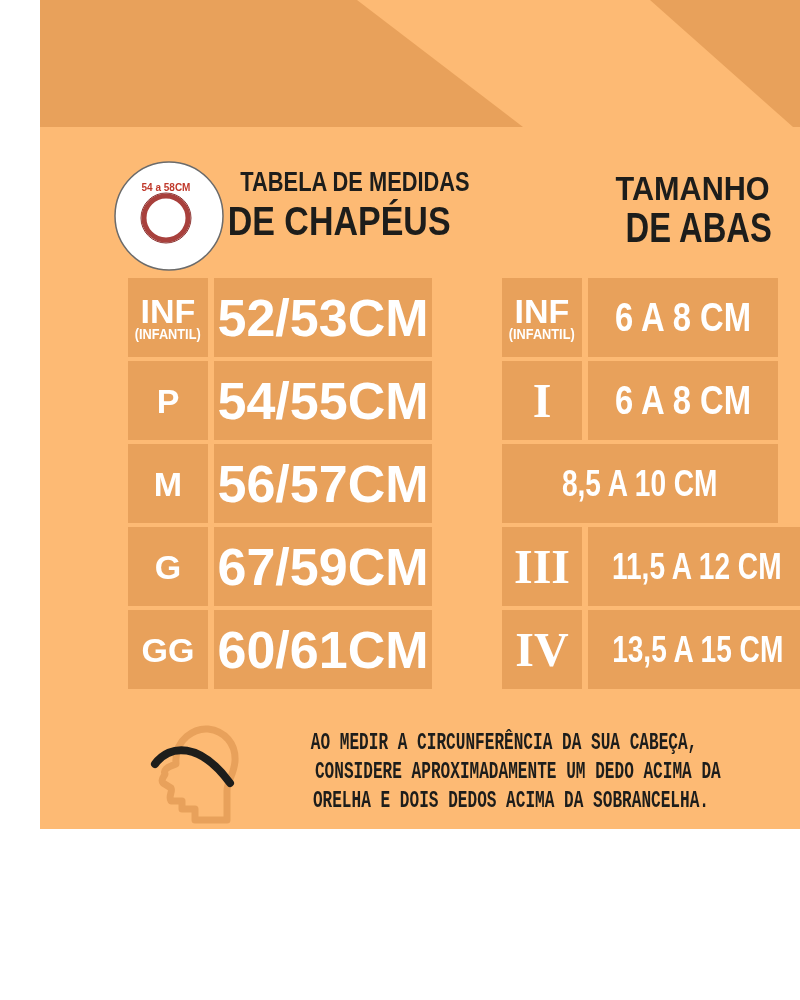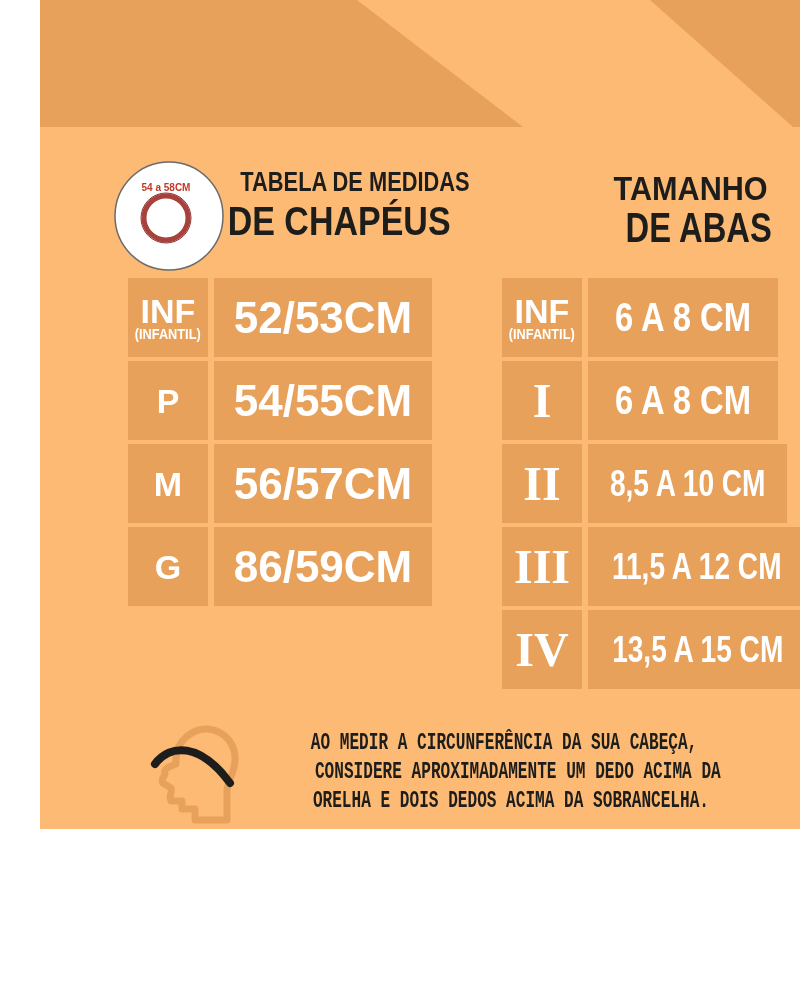--- a/index.html
+++ b/index.html
@@ -17,40 +17,40 @@
   .shape.bl{clip-path:polygon(0 0,295px 0,225px 67px,0 67px);}
   .shape.br{clip-path:polygon(575px 0,800px 0,800px 67px,508px 67px);}
   
   .sx70{display:inline-block;transform:scaleX(.70);white-space:nowrap;}
   .sx78{display:inline-block;transform:scaleX(.78);white-space:nowrap;}
   .sx82{display:inline-block;transform:scaleX(.82);white-space:nowrap;}
   .sx85{display:inline-block;transform:scaleX(.85);white-space:nowrap;}
   .sx90{display:inline-block;transform:scaleX(.90);white-space:nowrap;}
   
   .hdr-icon{position:absolute;}
-  .hdr-title{position:absolute;font-weight:bold;color:#1d1d1b;}
+  .hdr-title{position:absolute;text-align:center;font-weight:bold;color:#1d1d1b;}
   .title-left{left:168px;top:166px;width:255px;}
   .title-right{left:565px;top:172px;width:175px;}
   .t1l{font-size:28px;line-height:32px;}
   .t2l{font-size:40px;line-height:46px;}
   .t1r{font-size:34px;line-height:33px;}
   .t2r{font-size:42px;line-height:45px;}
   
   .size-table{position:absolute;top:278px;display:flex;flex-direction:column;gap:4px;}
   .table-left{left:88px;width:304px;}
   .table-right{left:462px;width:276px;}
   .t-row{display:flex;gap:6px;height:79px;}
   .cell{background:#e8a15b;color:#fff;display:flex;flex-direction:column;
         align-items:center;justify-content:center;font-weight:bold;}
   .label-cell{width:80px;flex:0 0 80px;}
   .value-cell{flex:1;}
   .size-label{font-size:34px;line-height:32px;}
   .size-note{font-size:15px;line-height:13px;}
   .roman{font-family:"Liberation Serif",serif;font-size:48px;line-height:46px;}
-  .val-l{font-size:44px;}
+  .val-l{font-size:52px;}
   .val-rg{font-size:40px;}
   .val-rm{font-size:36px;}
   
   .note-icon{position:absolute;left:108px;top:722px;}
   .note-text{position:absolute;left:188px;top:729px;width:525px;text-align:center;
              font-weight:bold;font-size:23px;line-height:29px;color:#1d1d1b;font-family:Liberation Mono, monospace;}
   
   .brand{position:absolute;left:304px;top:894px;display:flex;align-items:center;gap:6px;}
   .brand-name{font-weight:bold;font-size:31px;letter-spacing:2px;color:#1d1d1b;}
 </style>
@@ -106,21 +106,29 @@
       </div>
       <div class="cell value-cell">
         <span class="val-l">56/57CM</span>
       </div>
     </div>
     <div class="t-row">
       <div class="cell label-cell">
         <span class="size-label">G</span>
       </div>
       <div class="cell value-cell">
-        <span class="val-l">86/59CM</span>
+        <span class="val-l">67/59CM</span>
+      </div>
+    </div>
+    <div class="t-row">
+      <div class="cell label-cell">
+        <span class="size-label">GG</span>
+      </div>
+      <div class="cell value-cell">
+        <span class="val-l">60/61CM</span>
       </div>
     </div>
   </div>
 
   <div class="size-table table-right">
     <div class="t-row">
       <div class="cell label-cell">
         <span class="size-label">INF</span>
         <span class="size-note"><span class="sx85">(INFANTIL)</span></span>
       </div>
@@ -130,23 +138,20 @@
     </div>
     <div class="t-row">
       <div class="cell label-cell">
         <span class="roman">I</span>
       </div>
       <div class="cell value-cell">
         <span class="val-rg"><span class="sx82">6 A 8 CM</span></span>
       </div>
     </div>
     <div class="t-row">
-      <div class="cell label-cell">
-        <span class="roman">II</span>
-      </div>
       <div class="cell value-cell">
         <span class="val-rm"><span class="sx78">8,5 A 10 CM</span></span>
       </div>
     </div>
     <div class="t-row">
       <div class="cell label-cell">
         <span class="roman">III</span>
       </div>
       <div class="cell value-cell">
         <span class="val-rm"><span class="sx78">11,5 A 12 CM</span></span>

